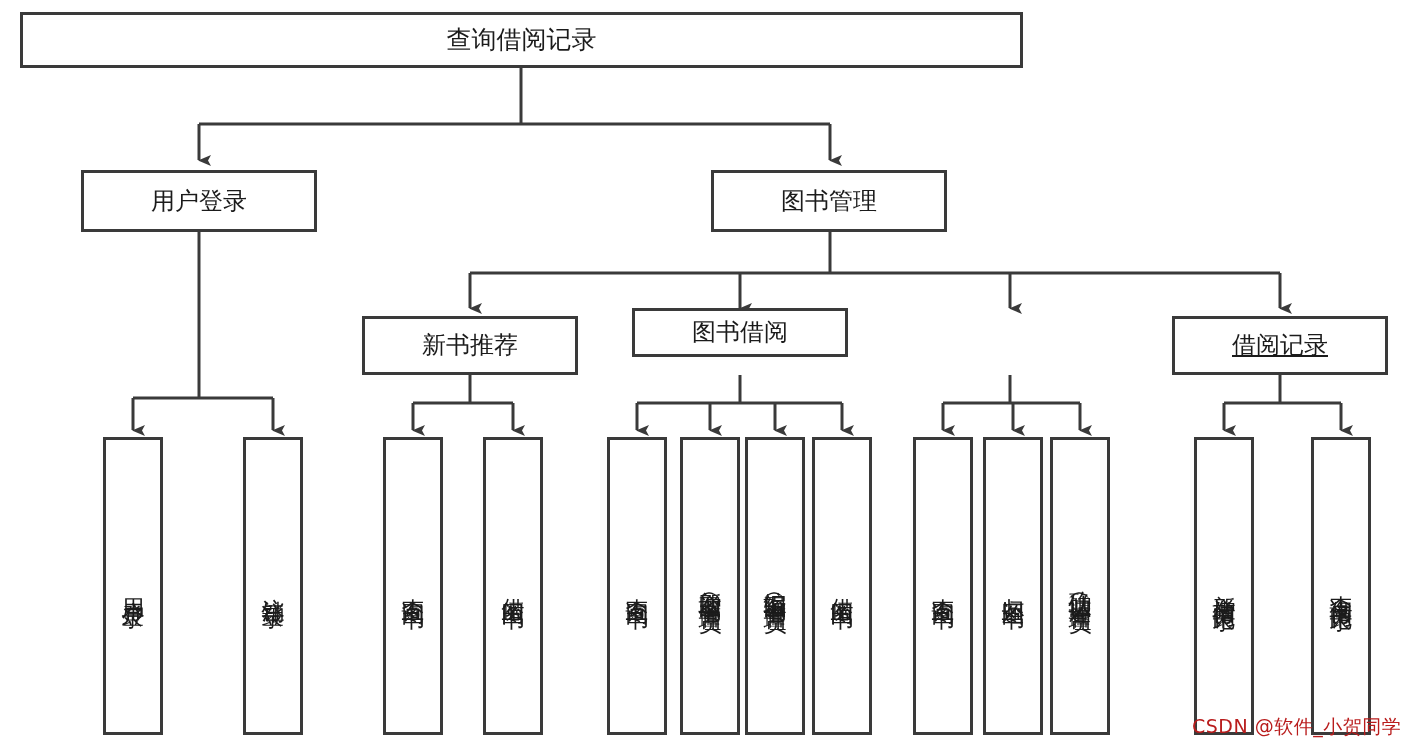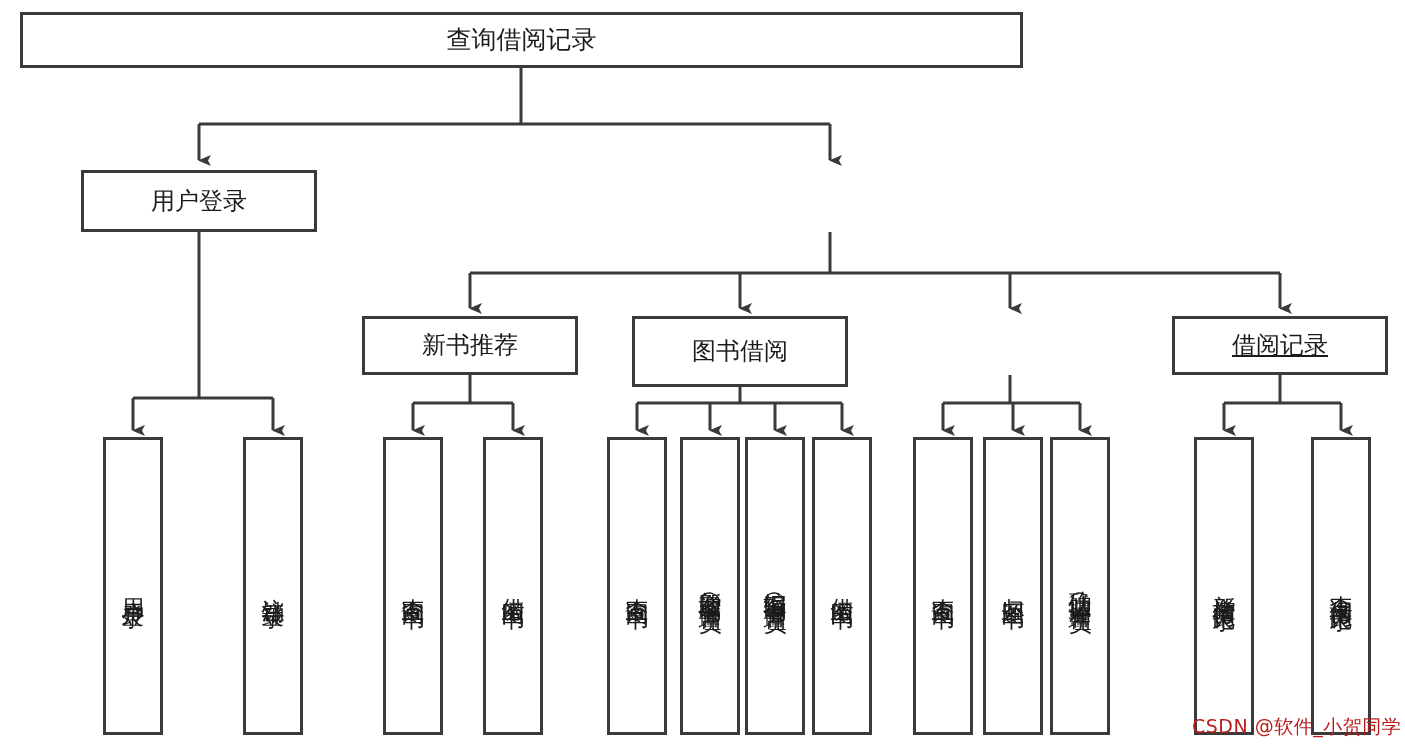--- a/index.html
+++ b/index.html
@@ -118,25 +118,28 @@
     </g>
   </svg>
 
   <div class="node root" style="left:20px; top:12px; width:1003px; height:56px;">
     <span class="lbl">查询借阅记录</span>
   </div>
 
   <div class="node lvl2" style="left:81px; top:170px; width:236px; height:62px;">
     <span class="lbl">用户登录</span>
   </div>
+  <div class="node lvl2" style="left:711px; top:170px; width:236px; height:62px;">
+    <span class="lbl">图书管理</span>
+  </div>
 
   <div class="node lvl3" style="left:362px; top:316px; width:216px; height:59px;">
     <span class="lbl">新书推荐</span>
   </div>
-  <div class="node lvl3" style="left:632px; top:316px; width:216px; height:71px;">
+  <div class="node lvl3" style="left:632px; top:308px; width:216px; height:49px;">
     <span class="lbl">图书借阅</span>
   </div>
   <div class="node lvl3" style="left:1172px; top:316px; width:216px; height:59px;text-decoration:underline;">
     <span class="lbl">借阅记录</span>
   </div>
 
   <div class="node leaf" style="left:103px; top:437px; width:60px; height:298px;">
     <span class="lbl">用户登录</span>
   </div>
   <div class="node leaf" style="left:243px; top:437px; width:60px; height:298px;">

